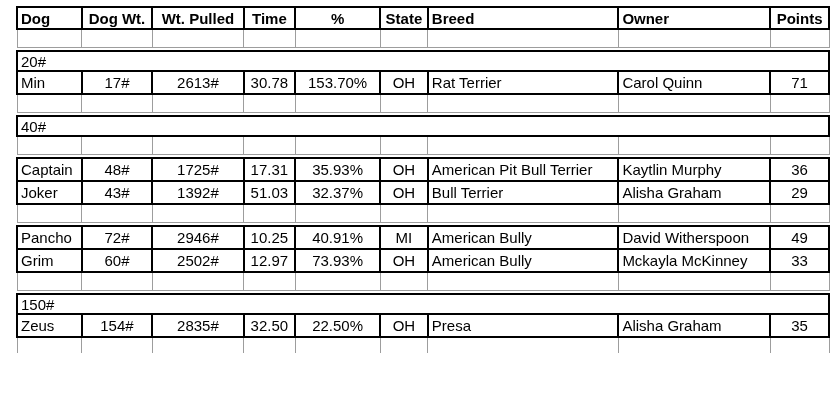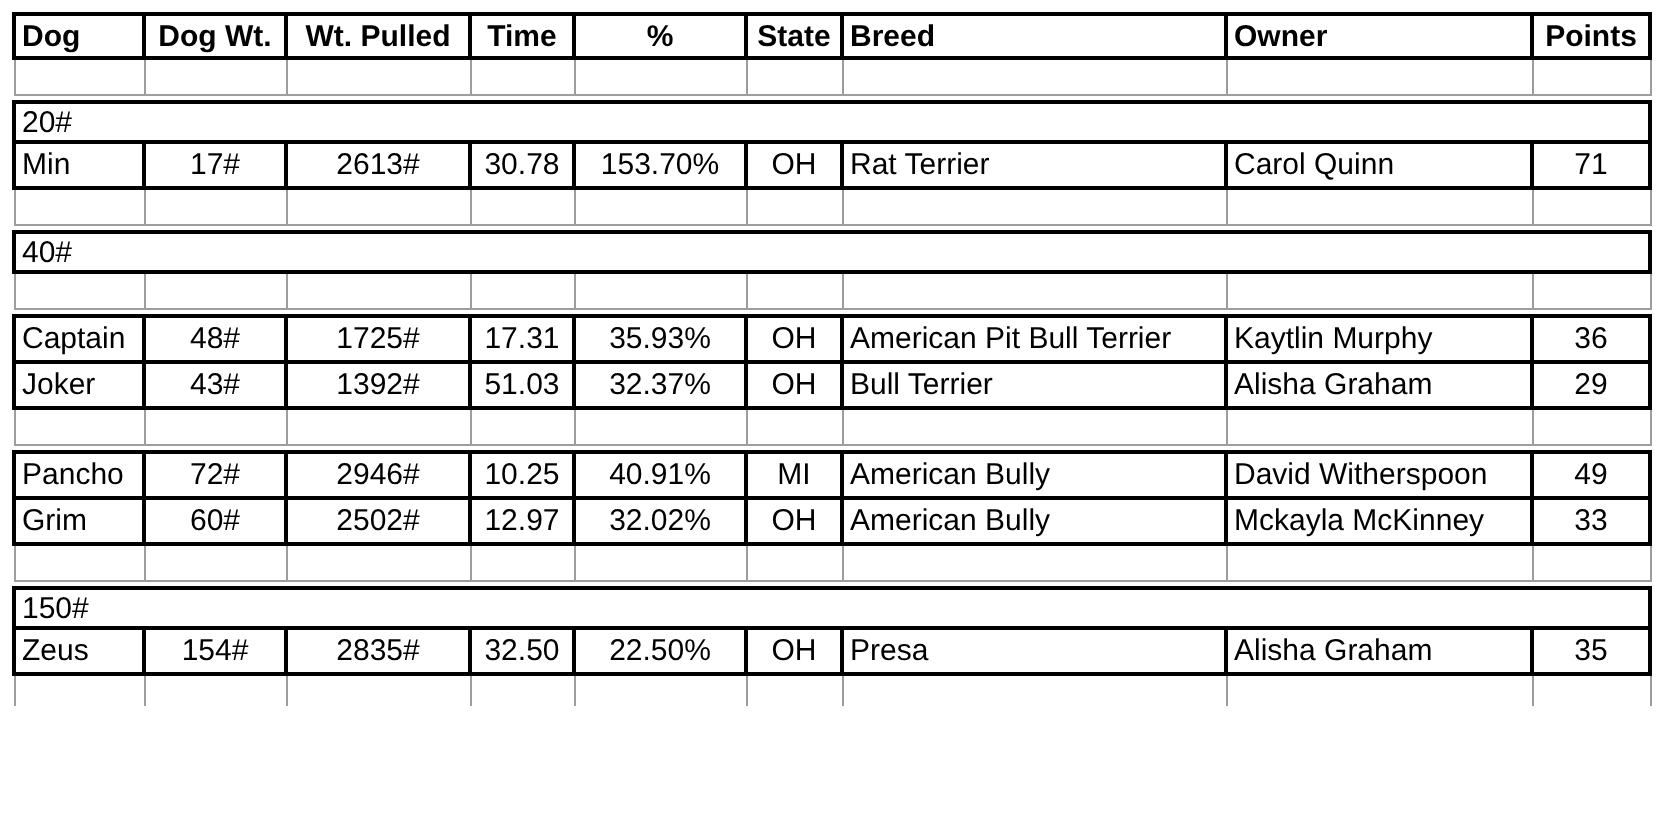--- a/index.html
+++ b/index.html
@@ -5,21 +5,21 @@
   html, body { margin: 0; padding: 0; background: #ffffff; }
   .page {
     width: 830px; height: 417px;
     overflow: hidden; position: relative;
     background: #ffffff;
     font-family: "Liberation Sans", sans-serif;
   }
   table.results {
     border-collapse: collapse;
     table-layout: fixed;
-    margin: 6px 0 0 6px;
+    margin: 6px 0 0 16px;
     font-size: 15px;
     color: #000000;
   }
   th, td {
     padding: 0 3px;
     overflow: hidden;
     white-space: nowrap;
     vertical-align: middle;
   }
   thead th {
@@ -187,21 +187,21 @@
           <td class="align-center">MI</td>
           <td class="align-left">American Bully</td>
           <td class="align-left">David Witherspoon</td>
           <td class="align-center">49</td>
         </tr>
         <tr class="data-row">
           <td class="align-left">Grim</td>
           <td class="align-center">60#</td>
           <td class="align-center">2502#</td>
           <td class="align-center">12.97</td>
-          <td class="align-center">32.02%</td>
+          <td class="align-center">73.93%</td>
           <td class="align-center">OH</td>
           <td class="align-left">American Bully</td>
           <td class="align-left">Mckayla McKinney</td>
           <td class="align-center">33</td>
         </tr>
         <tr class="empty-row">
           <td></td>
           <td></td>
           <td></td>
           <td></td>

